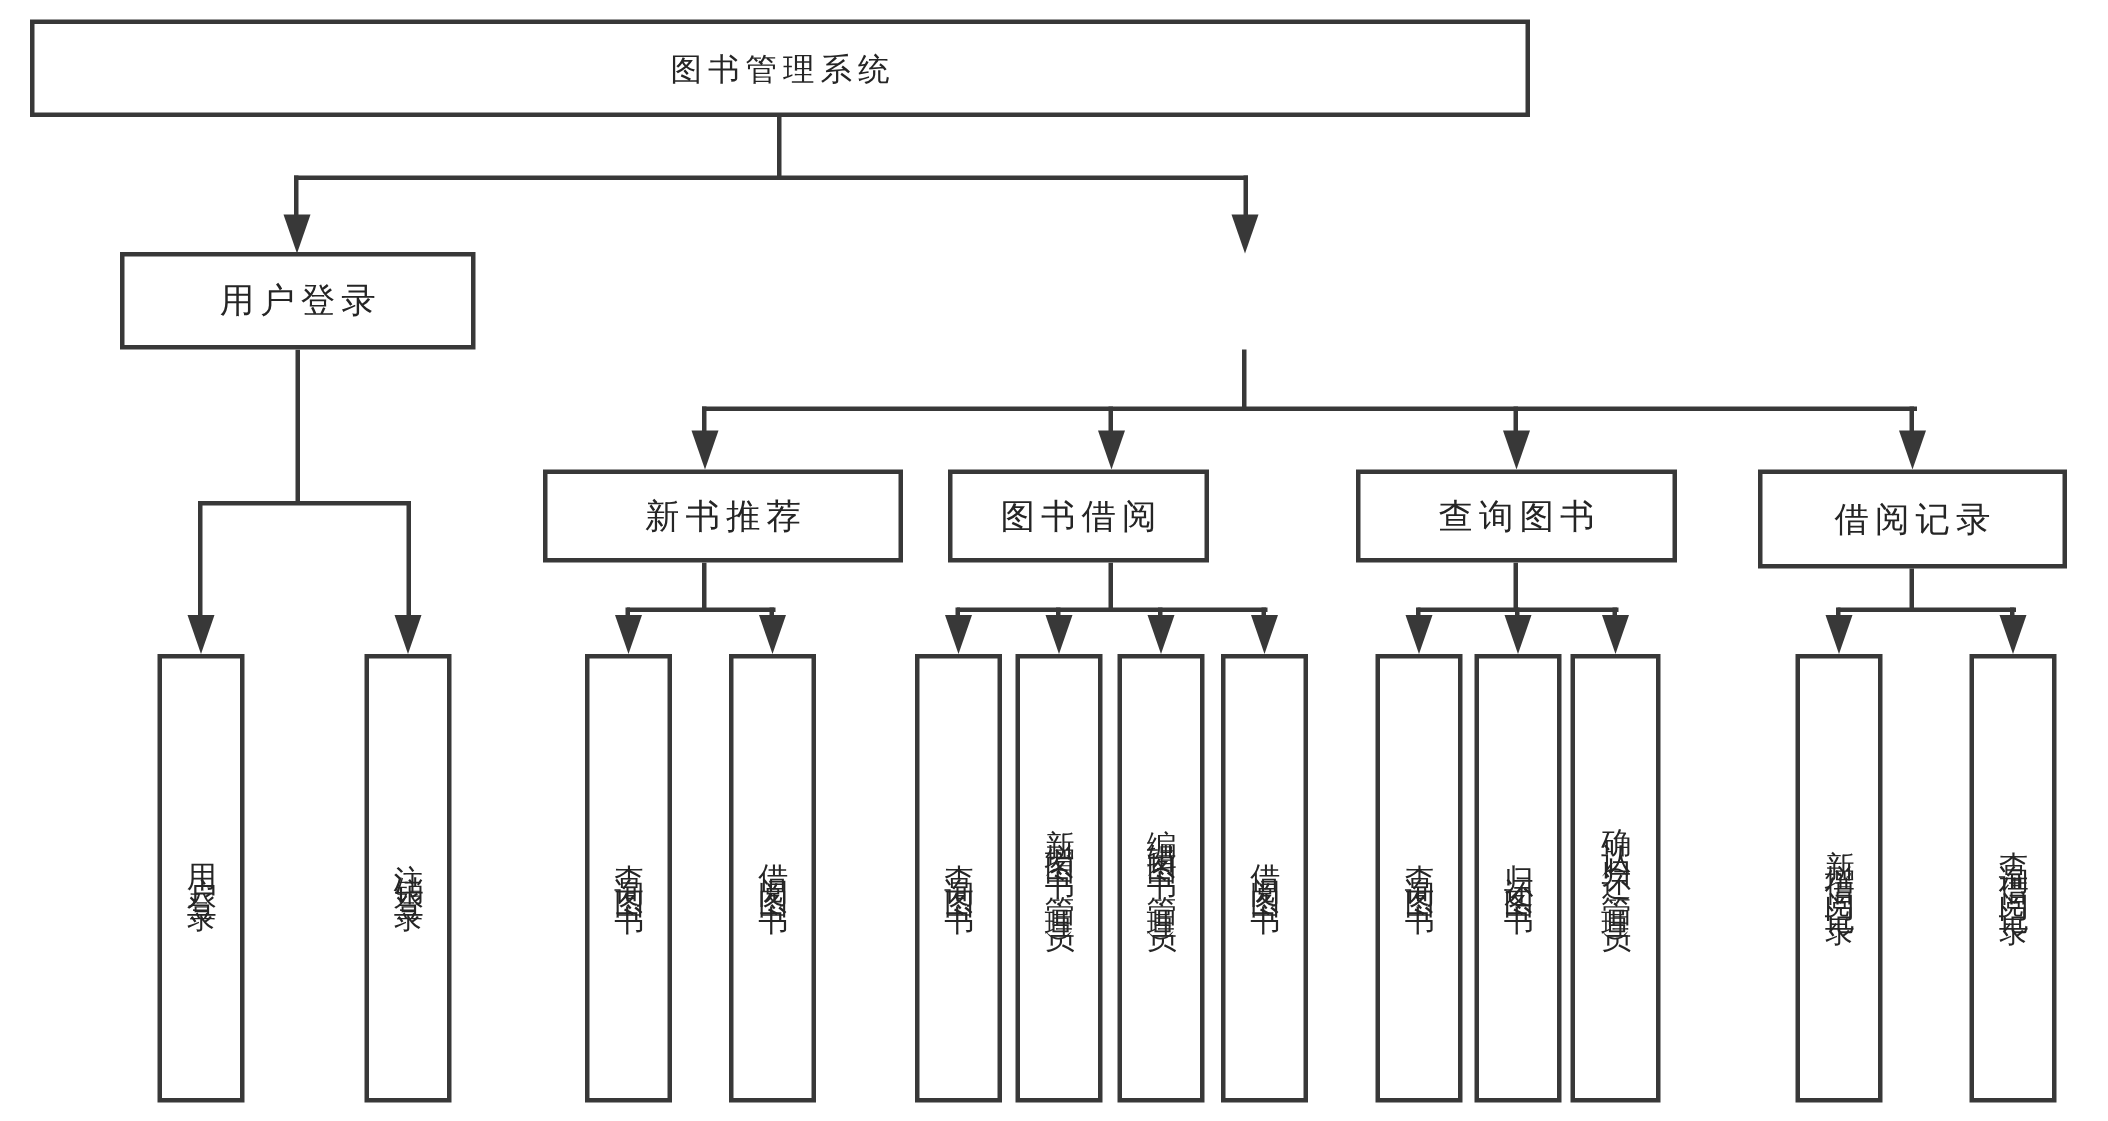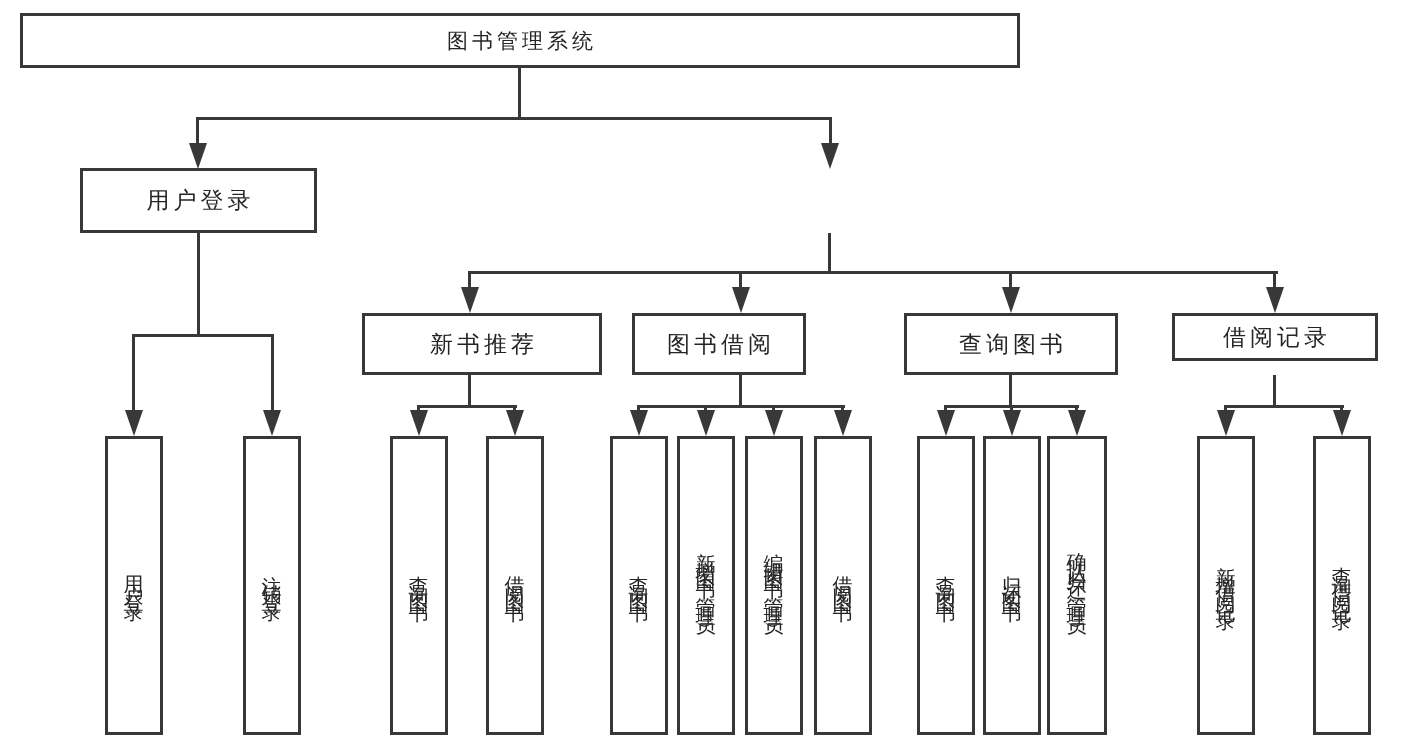--- a/index.html
+++ b/index.html
@@ -107,38 +107,38 @@
   <div class="vl" style="left:1075px;top:405px;height:8px;"></div>
   <div class="ar" style="left:1068px;top:410px;"></div>
 
   <div class="vl" style="left:1273px;top:375px;height:31px;"></div>
   <div class="hl" style="left:1225px;top:405px;width:119px;"></div>
   <div class="vl" style="left:1224px;top:405px;height:8px;"></div>
   <div class="ar" style="left:1217px;top:410px;"></div>
   <div class="vl" style="left:1340px;top:405px;height:8px;"></div>
   <div class="ar" style="left:1333px;top:410px;"></div>
 
-  <div class="node rootnode" style="left:20px;top:13px;width:1000px;height:55px;">
+  <div class="node rootnode" style="left:20px;top:13px;width:1000px;height:65px;">
     <span class="lbl">图书管理系统</span>
   </div>
 
   <div class="node hnode" style="left:80px;top:168px;width:237px;height:65px;">
     <span class="lbl">用户登录</span>
   </div>
 
   <div class="node hnode" style="left:362px;top:313px;width:240px;height:62px;">
     <span class="lbl">新书推荐</span>
   </div>
   <div class="node hnode" style="left:632px;top:313px;width:174px;height:62px;">
     <span class="lbl">图书借阅</span>
   </div>
   <div class="node hnode" style="left:904px;top:313px;width:214px;height:62px;">
     <span class="lbl">查询图书</span>
   </div>
-  <div class="node hnode" style="left:1172px;top:313px;width:206px;height:48px;">
+  <div class="node hnode" style="left:1172px;top:313px;width:206px;height:66px;">
     <span class="lbl">借阅记录</span>
   </div>
 
   <div class="node vnode" style="left:105px;top:436px;width:58px;height:299px;">
     <span class="vlbl">用户登录</span>
   </div>
   <div class="node vnode" style="left:243px;top:436px;width:58px;height:299px;">
     <span class="vlbl">注销登录</span>
   </div>
 

